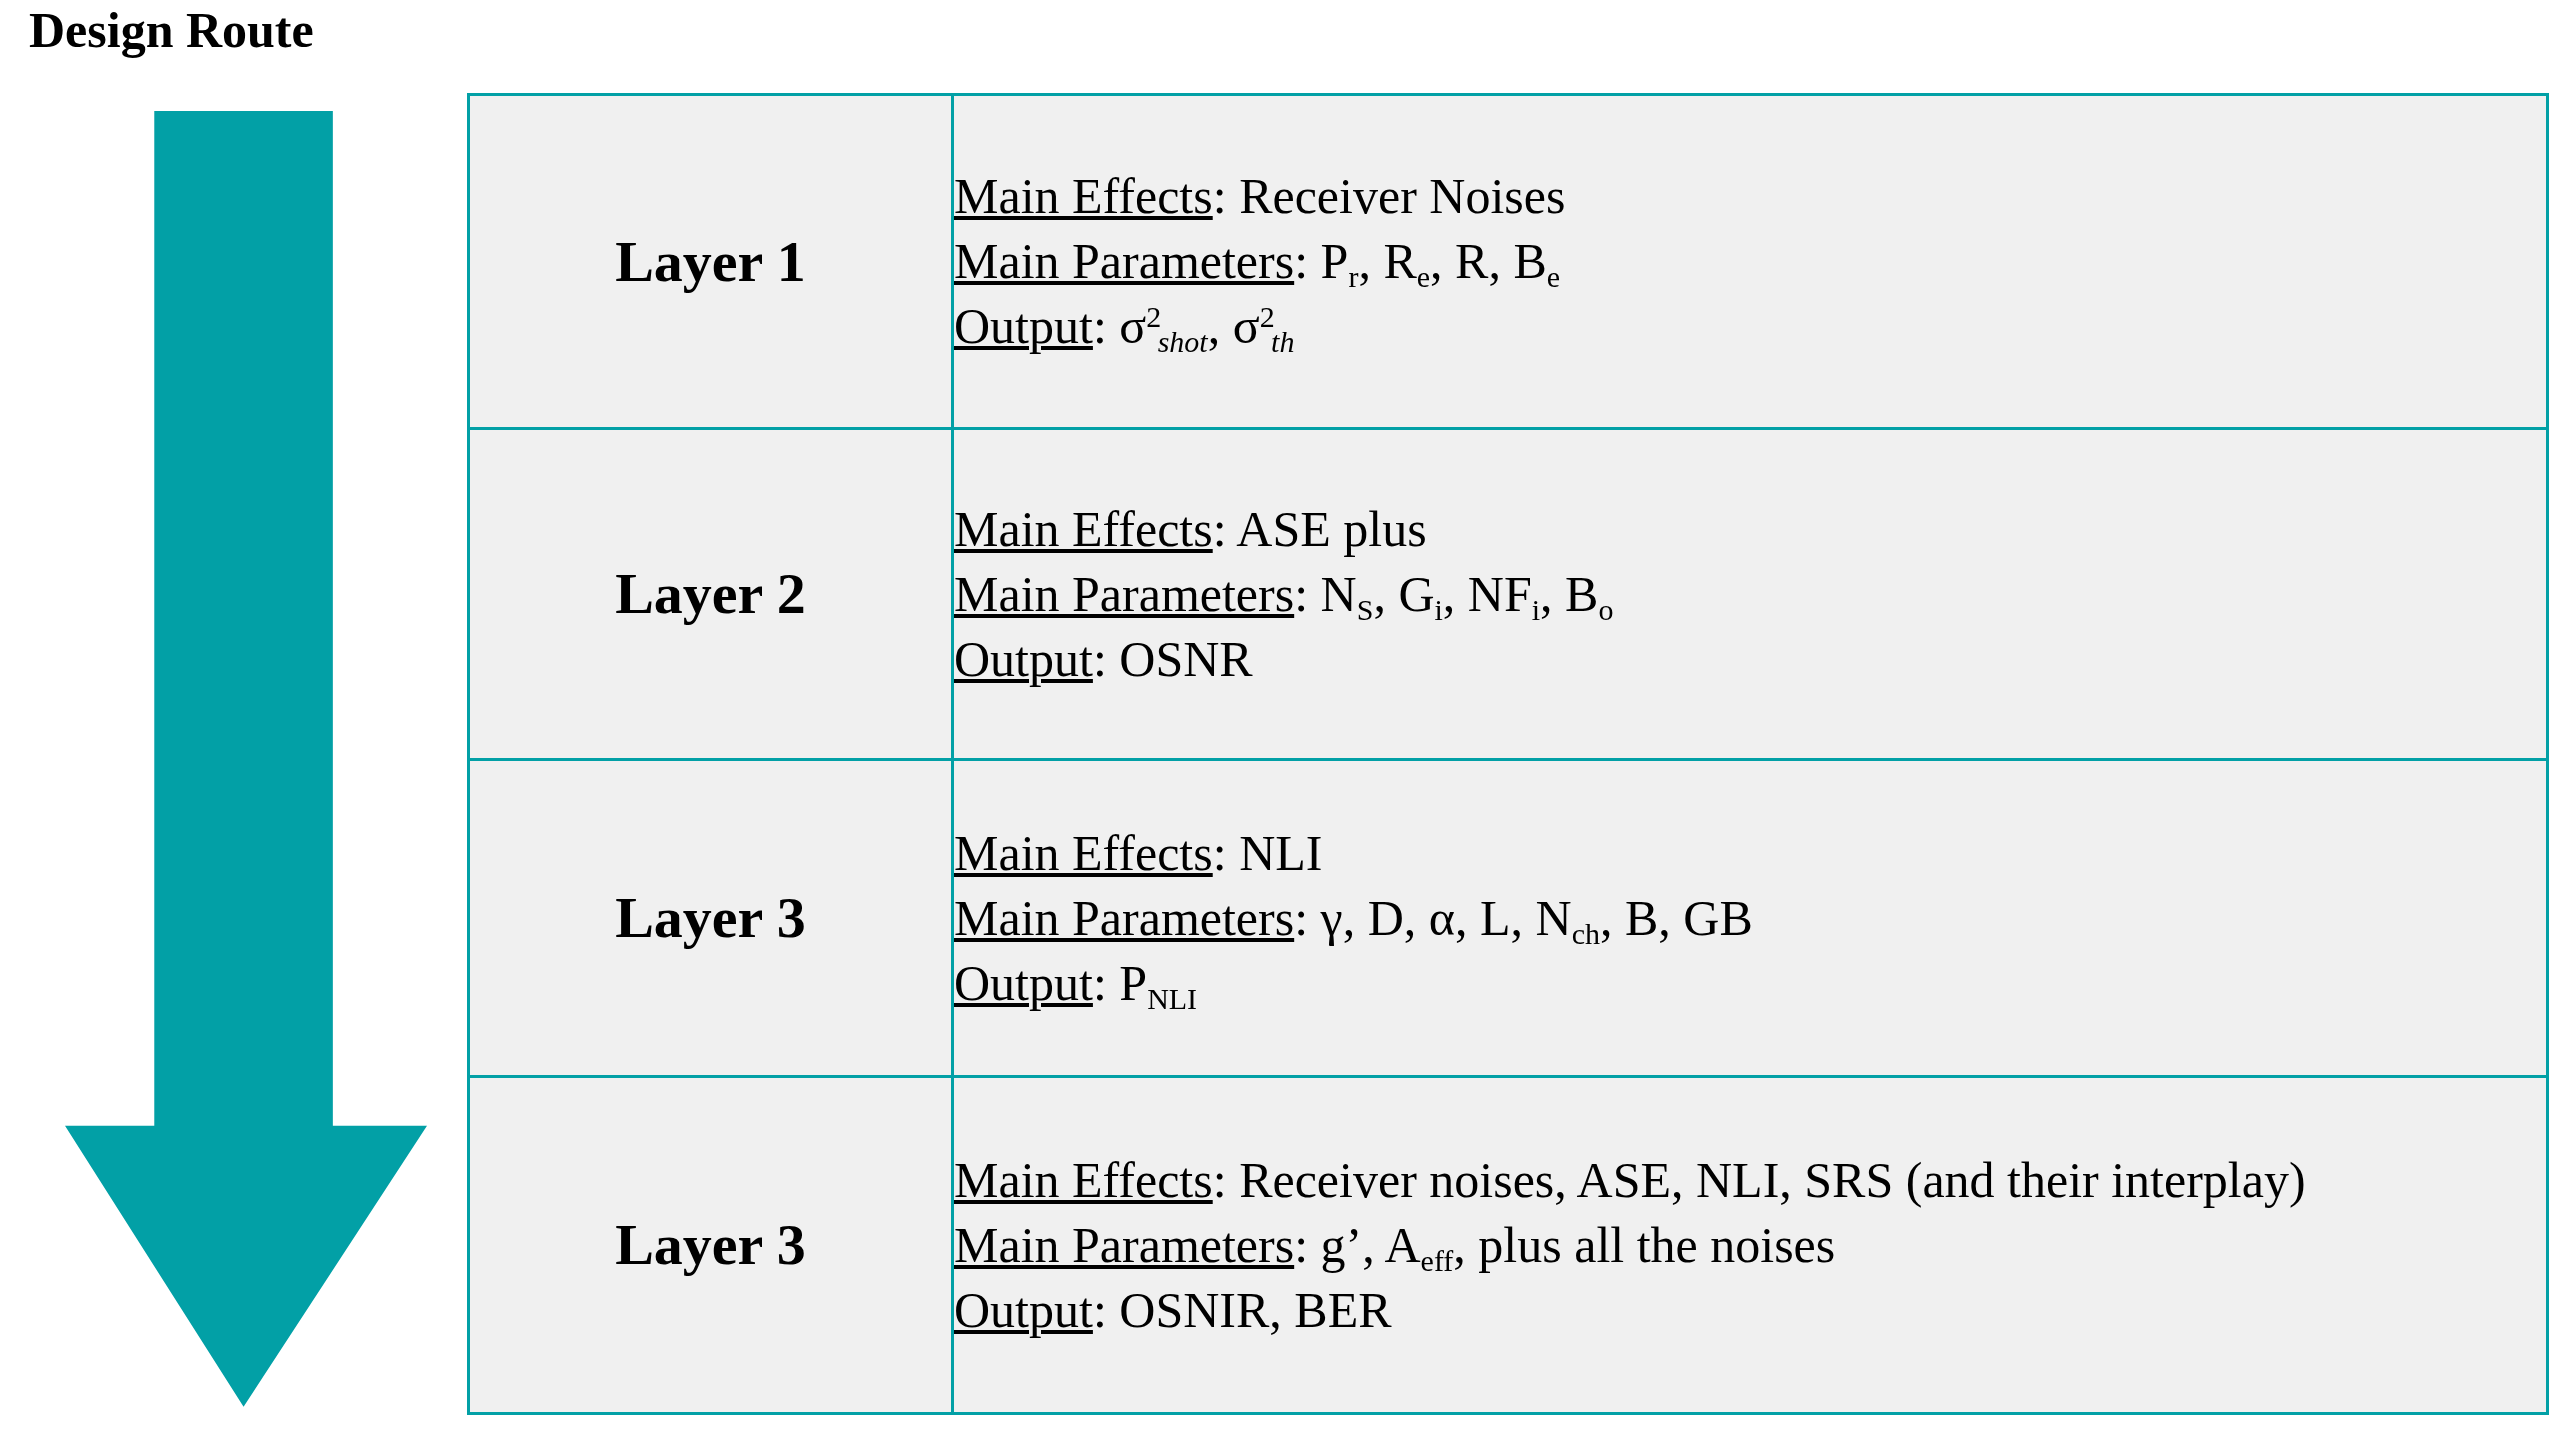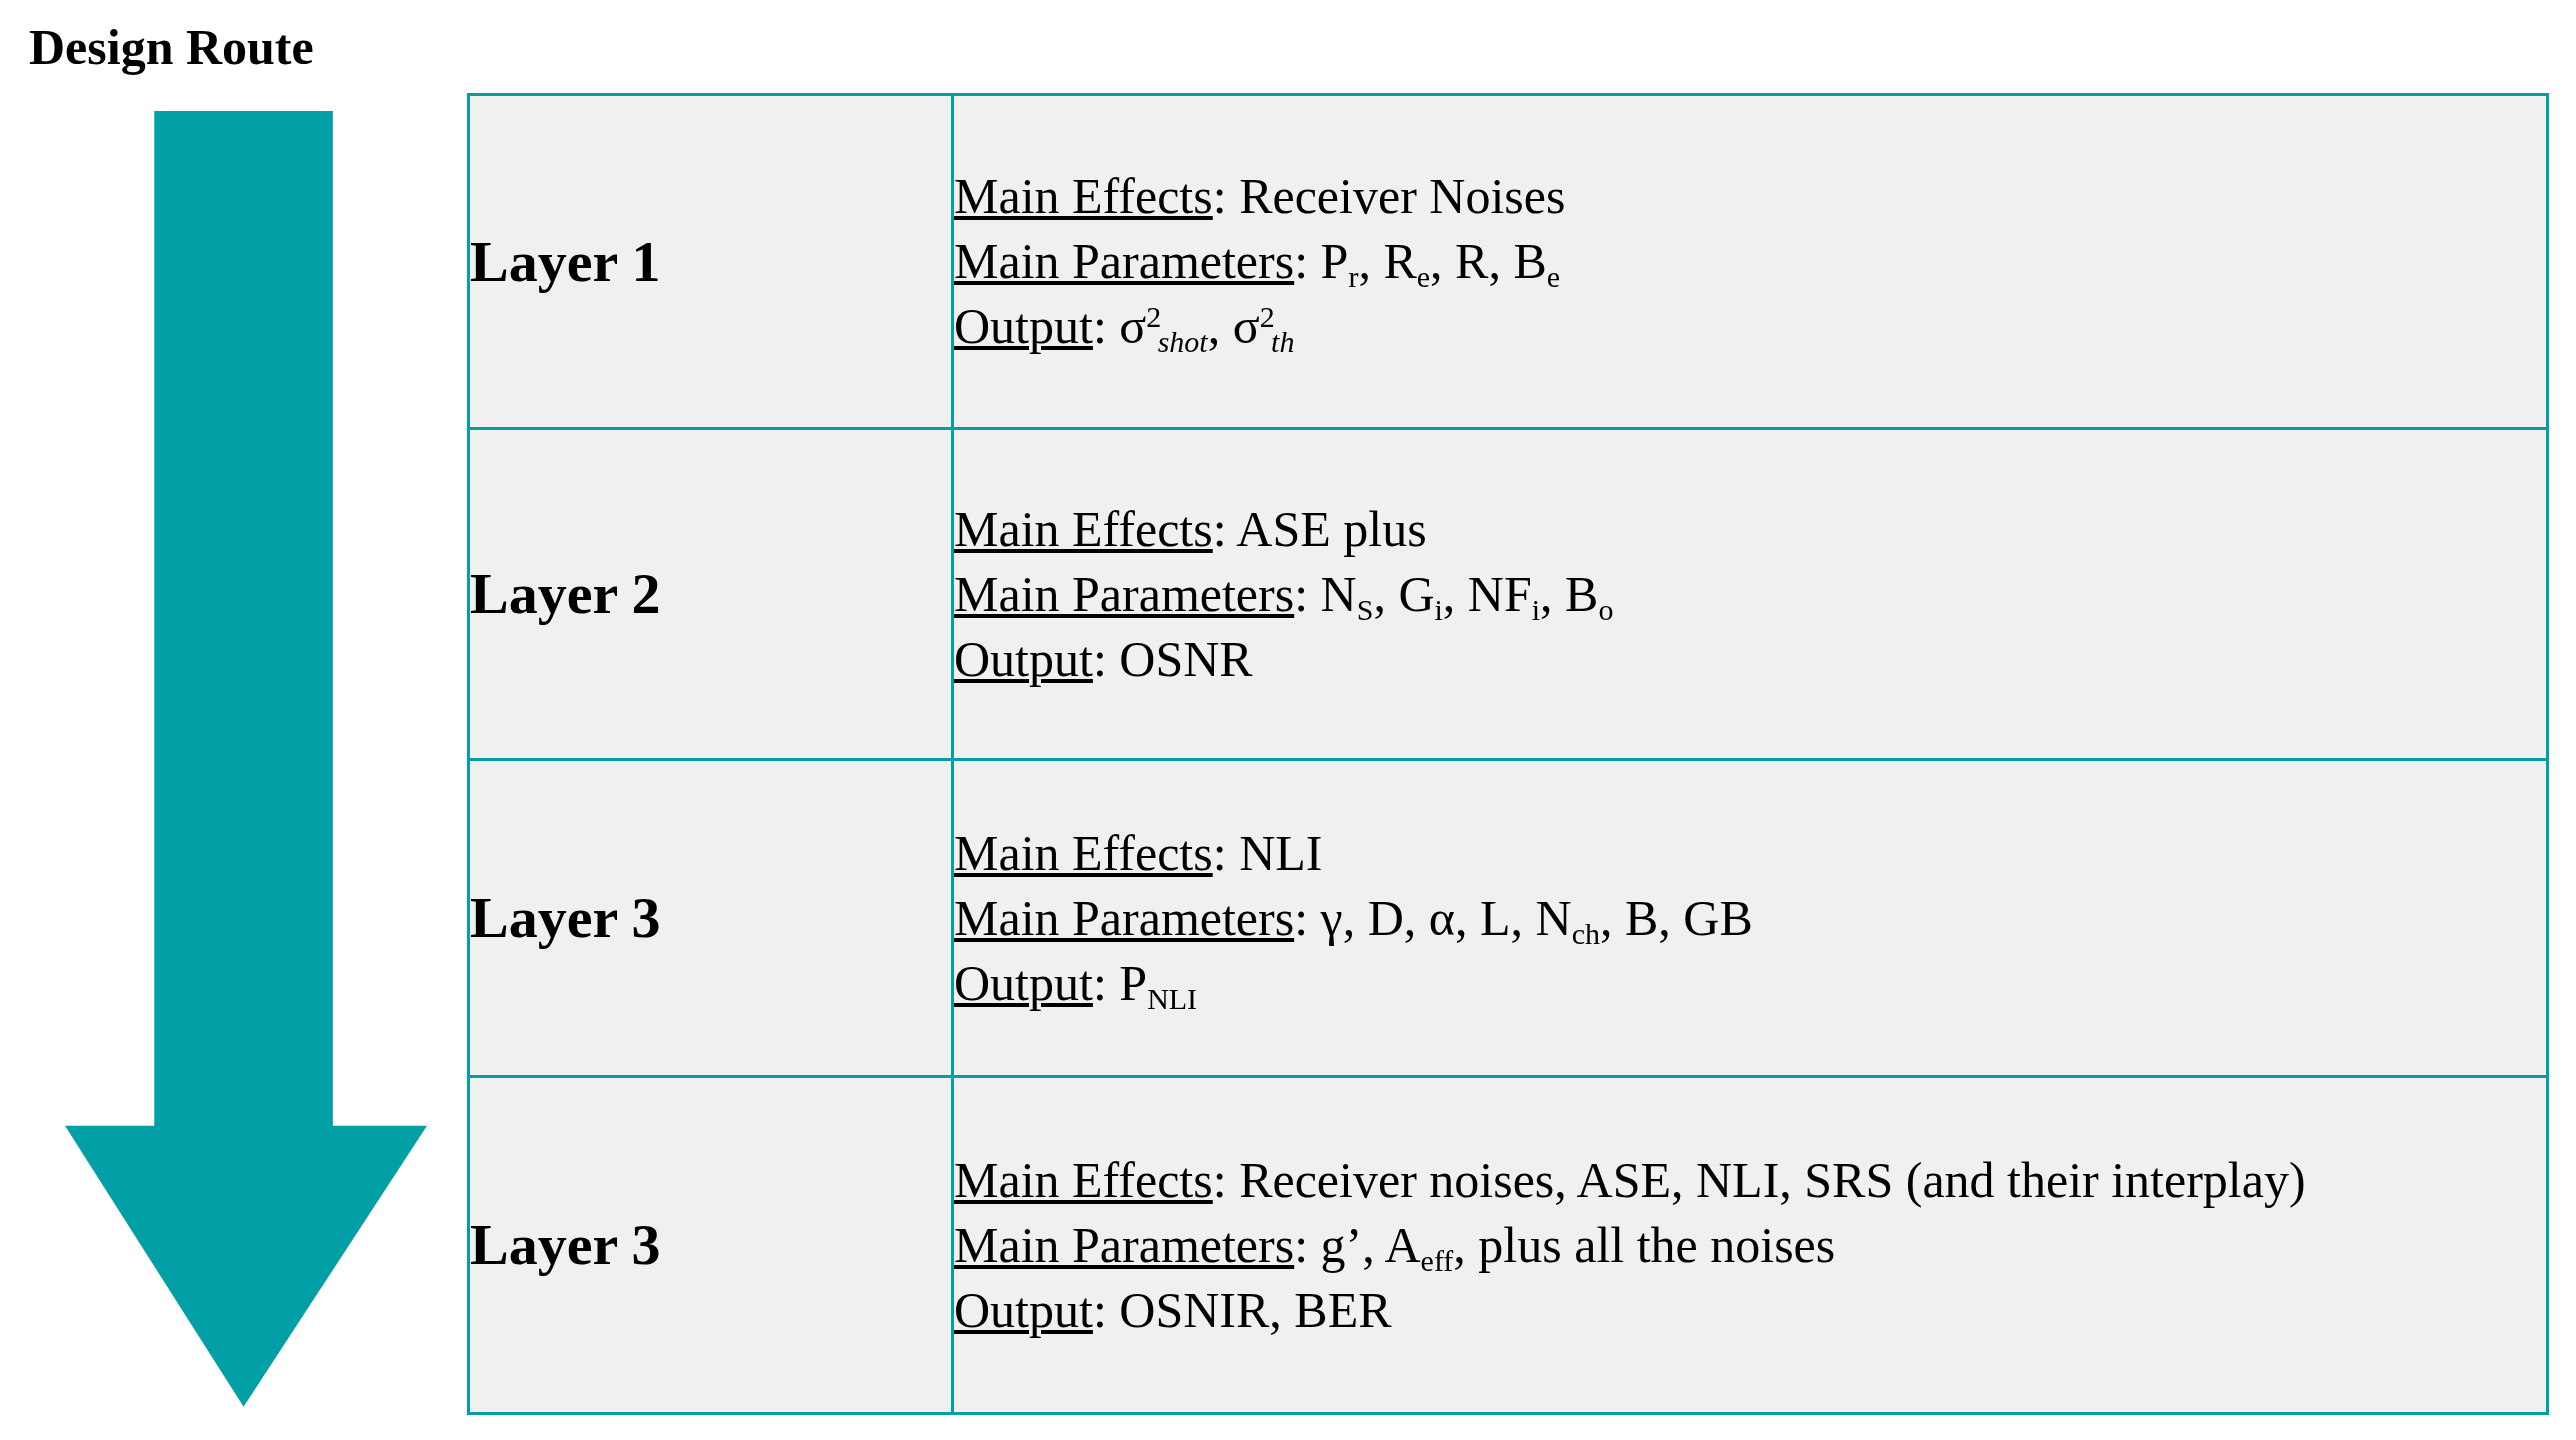--- a/index.html
+++ b/index.html
@@ -12,21 +12,21 @@
     height: 1440px;
     position: relative;
     font-family: "Liberation Serif", "DejaVu Serif", serif;
     overflow: hidden;
   }
 
   
   #page-title {
     position: absolute;
     left: 29px;
-    top: 18px;
+    top: 1px;
     font-size: 50px;
     font-weight: bold;
     color: #000000;
     letter-spacing: 0px;
     white-space: nowrap;
   }
 
   
   #design-arrow {
     position: absolute;
@@ -48,21 +48,21 @@
     background: #f0f0f0;
   }
   #layer-table td {
     border: 3.2px solid #02a0a6;
     background: #f0f0f0;
     padding: 0;
     vertical-align: middle;
   }
   td.layer-name-cell {
     width: 481px;
-    text-align: left;
+    text-align: center;
     margin-top: 48px;
   }
   td.layer-body-cell {
     padding-left: 18px;
     padding-right: 9.7px;
   }
   .layer-name {
     font-size: 58px;
     font-weight: bold;
     color: #000000;

